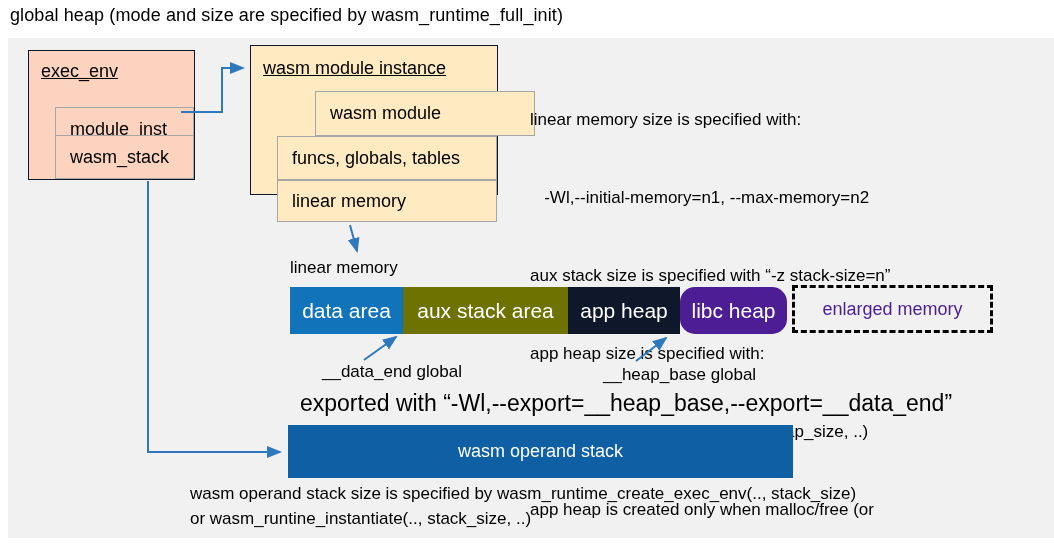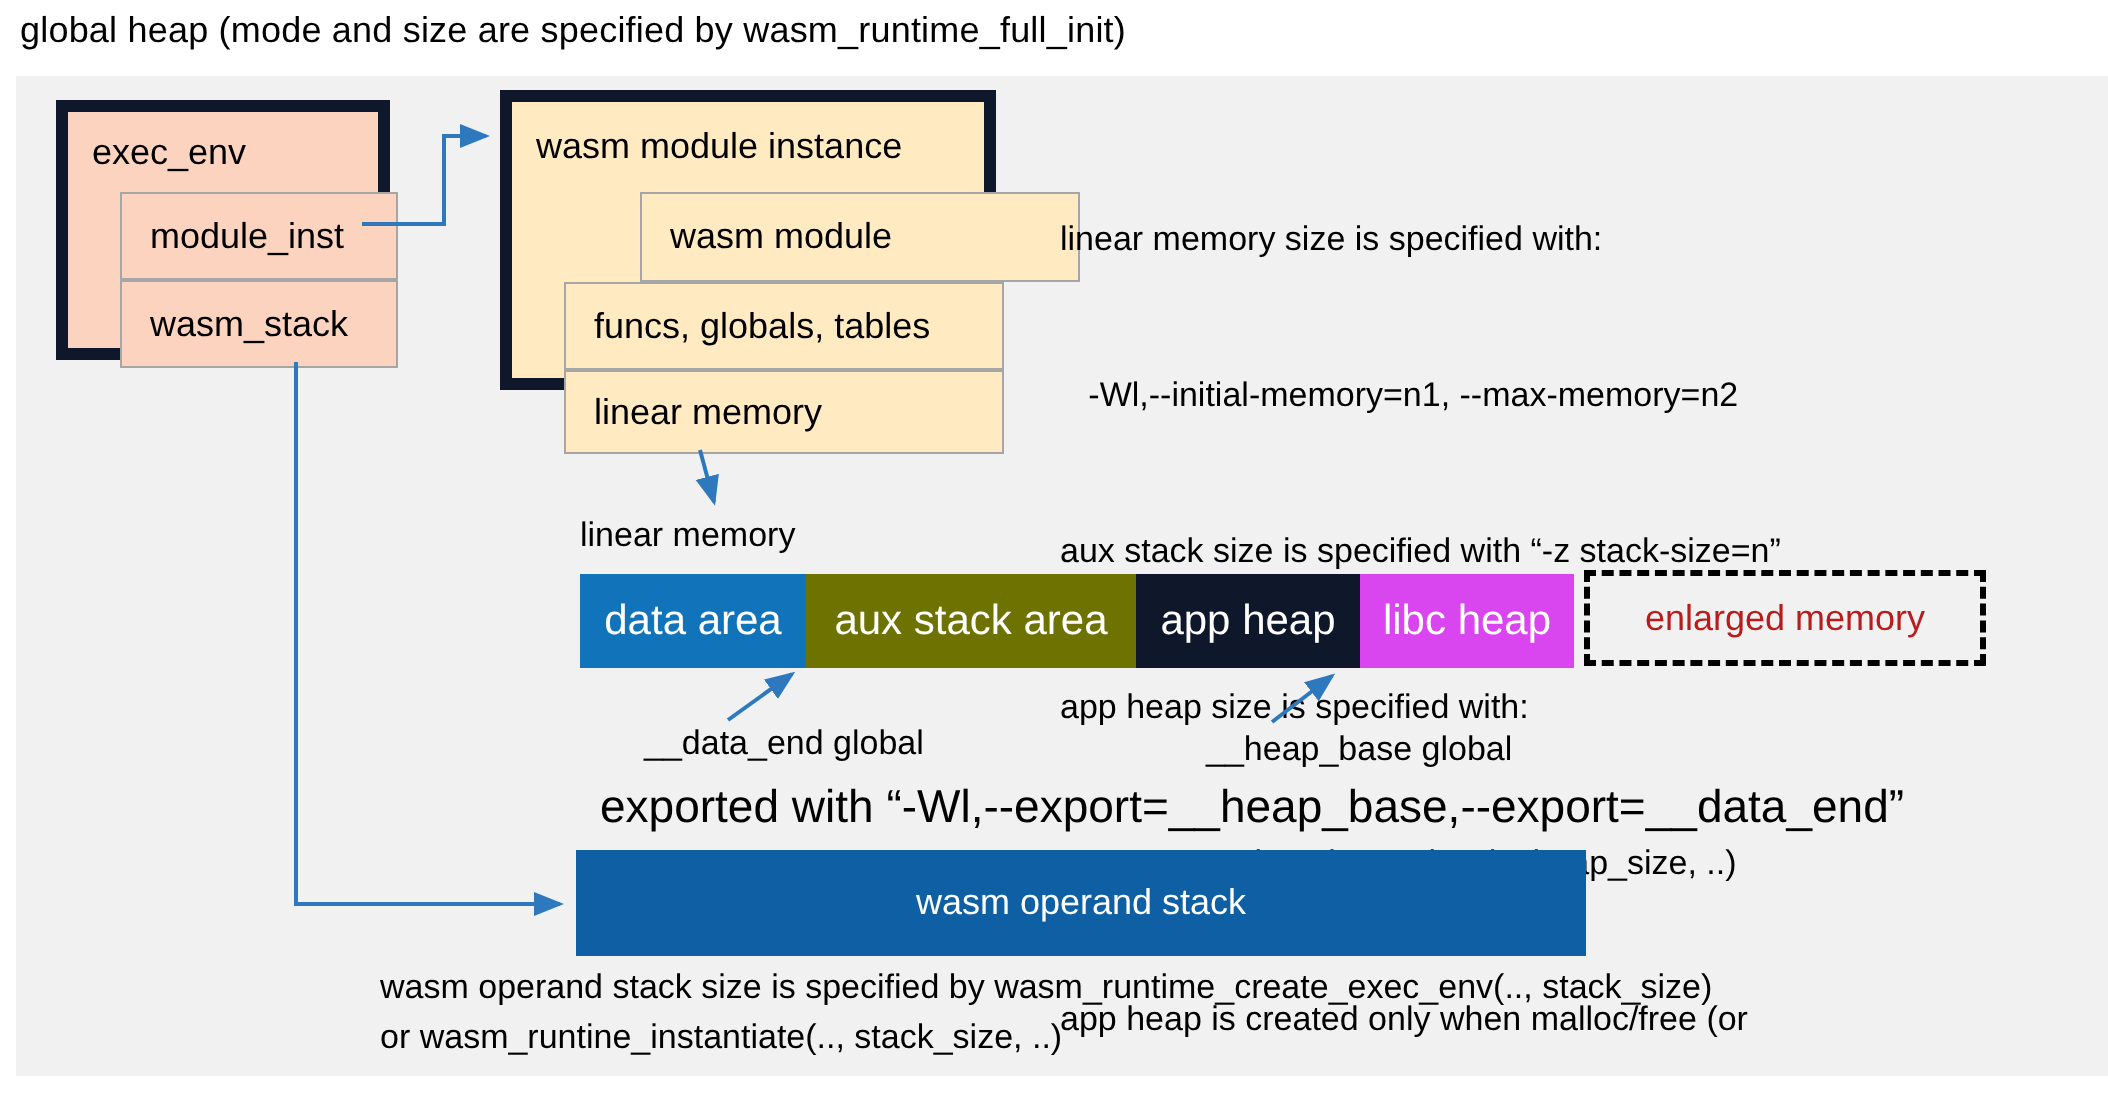--- a/index.html
+++ b/index.html
@@ -5,21 +5,21 @@
   html,body{margin:0;padding:0;background:#ffffff;}
   #canvas{
     position:relative;width:1054px;height:547px;overflow:hidden;
     font-family:"Liberation Sans", sans-serif;color:#000;background:#ffffff;
   }
   .abs{position:absolute;}
   #page-title{left:10px;top:5px;font-size:18px;font-weight:500;letter-spacing:0.1px;}
   #panel{left:8px;top:38px;width:1046px;height:500px;background:#F1F1F1;}
 
   
-  .struct-box{box-sizing:border-box;border:6px solid #0f172a;}
+  .struct-box{box-sizing:border-box;border:1px solid #0f172a;text-decoration:underline;}
   .struct-header{box-sizing:border-box;display:flex;align-items:center;padding-left:12px;font-size:18px;}
   .struct-row{box-sizing:border-box;position:absolute;border:1px solid #A6A6A6;display:flex;align-items:center;padding-left:14px;font-size:18px;}
 
   #exec-env-box{left:28px;top:50px;width:167px;height:130px;}
   #exec-env-box .struct-header{height:40px;}
   #exec-env-row-0{left:26px;top:40px;width:139px;height:44px;}
   #exec-env-row-1{left:26px;top:84px;width:139px;height:44px;}
 
   #module-instance-box{left:250px;top:45px;width:248px;height:150px;}
   #module-instance-box .struct-header{height:45px;}
@@ -59,21 +59,21 @@
 <body>
 
 <div id="canvas">
 
   <div class="abs" id="page-title">global heap (mode and size are specified by wasm_runtime_full_init)</div>
 
   <div class="abs" id="panel" style="background-color: rgb(241, 241, 241);"></div>
 
   <div class="abs struct-box" id="exec-env-box" style="background-color: rgb(251, 211, 190);">
     <div class="struct-header">exec_env</div>
-    <div class="struct-row" id="exec-env-row-0" style="background-color: rgb(251, 211, 190);">module_inst</div>
+    <div class="struct-row" id="exec-env-row-0" style="background-color: rgb(251, 211, 190); margin-top: 16px;">module_inst</div>
     <div class="struct-row" id="exec-env-row-1" style="background-color: rgb(251, 211, 190);">wasm_stack</div>
   </div>
 
   <div class="abs struct-box" id="module-instance-box" style="background-color: rgb(255, 234, 194);">
     <div class="struct-header">wasm module instance</div>
     <div class="struct-row" id="mi-row-0" style="background-color: rgb(255, 234, 194);">wasm module</div>
     <div class="struct-row" id="mi-row-1" style="background-color: rgb(255, 234, 194);">funcs, globals, tables</div>
     <div class="struct-row" id="mi-row-2" style="background-color: rgb(255, 234, 194);">linear memory</div>
   </div>
 
@@ -85,23 +85,23 @@
     <div class="note-line">   wasm_runtime_instantiate(.., heap_size, ..)</div>
     <div class="note-line">app heap is created only when malloc/free (or</div>
     
   </div>
 
   <div class="abs" id="linear-memory-label">linear memory</div>
   <div class="abs" id="memory-bar">
     <div class="mem-seg" id="seg-data" style="background-color: rgb(17, 115, 185);">data area</div>
     <div class="mem-seg" id="seg-aux" style="background-color: rgb(110, 114, 0);">aux stack area</div>
     <div class="mem-seg" id="seg-appheap" style="background-color: #0f172a;">app heap</div>
-    <div class="mem-seg" id="seg-libc" style="background-color: #d946ef;">libc heap</div>
+    <div class="mem-seg" id="seg-libc" style="background-color: #4c1d95; border-radius: 15px;">libc heap</div>
   </div>
-  <div class="abs" id="enlarged-box" style="color: #b91c1c;">enlarged memory</div>
+  <div class="abs" id="enlarged-box" style="color: #4c1d95;">enlarged memory</div>
 
   <div class="abs" id="data-end-label">__data_end global</div>
   <div class="abs" id="heap-base-label">__heap_base global</div>
   <div class="abs" id="exported-label">exported with “-Wl,--export=__heap_base,--export=__data_end”</div>
 
   <div class="abs" id="operand-bar" style="background-color: rgb(14, 95, 164);">wasm operand stack</div>
   <div class="abs" id="operand-note-1">wasm operand stack size is specified by wasm_runtime_create_exec_env(.., stack_size)</div>
   <div class="abs" id="operand-note-2">or wasm_runtine_instantiate(.., stack_size, ..)</div>
 
   <svg class="abs" id="connector-layer" viewBox="0 0 1054 547">

